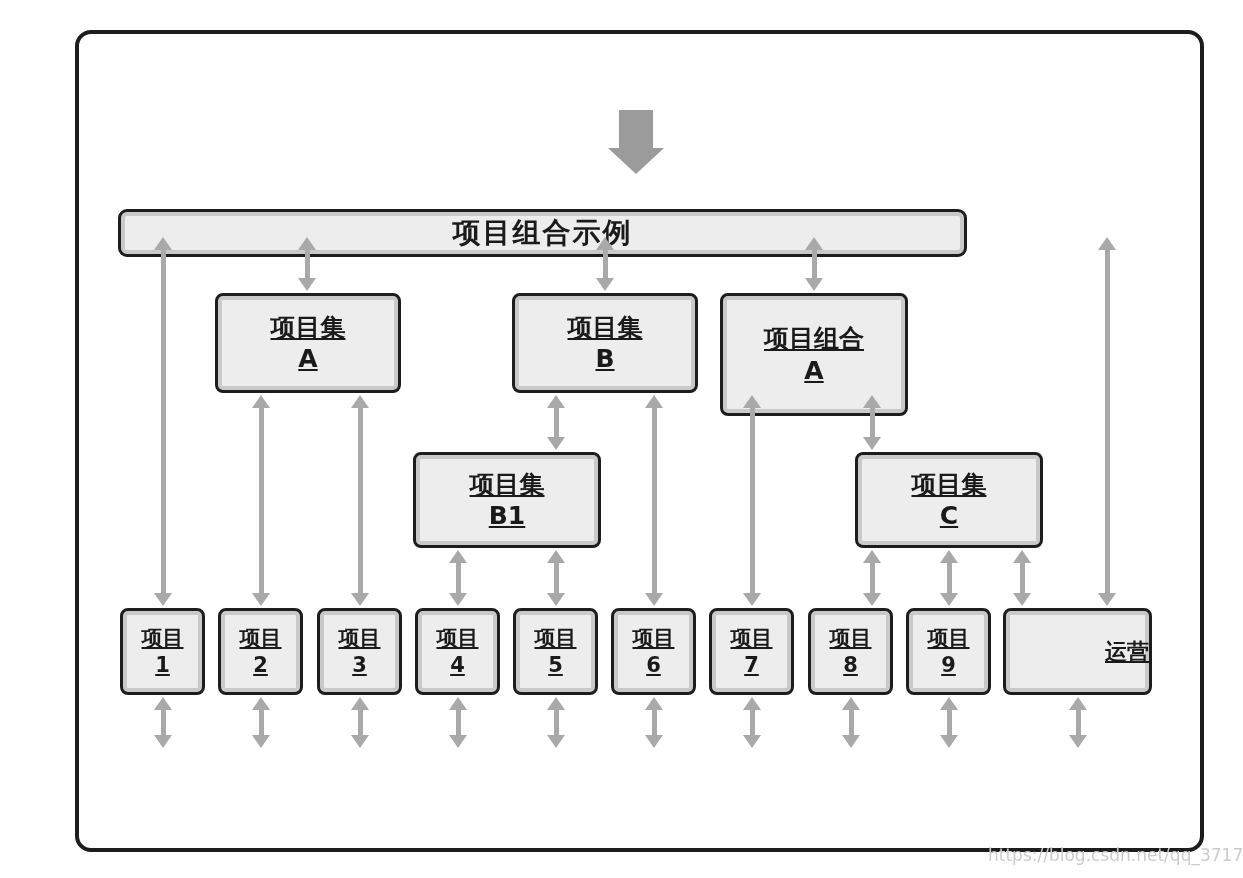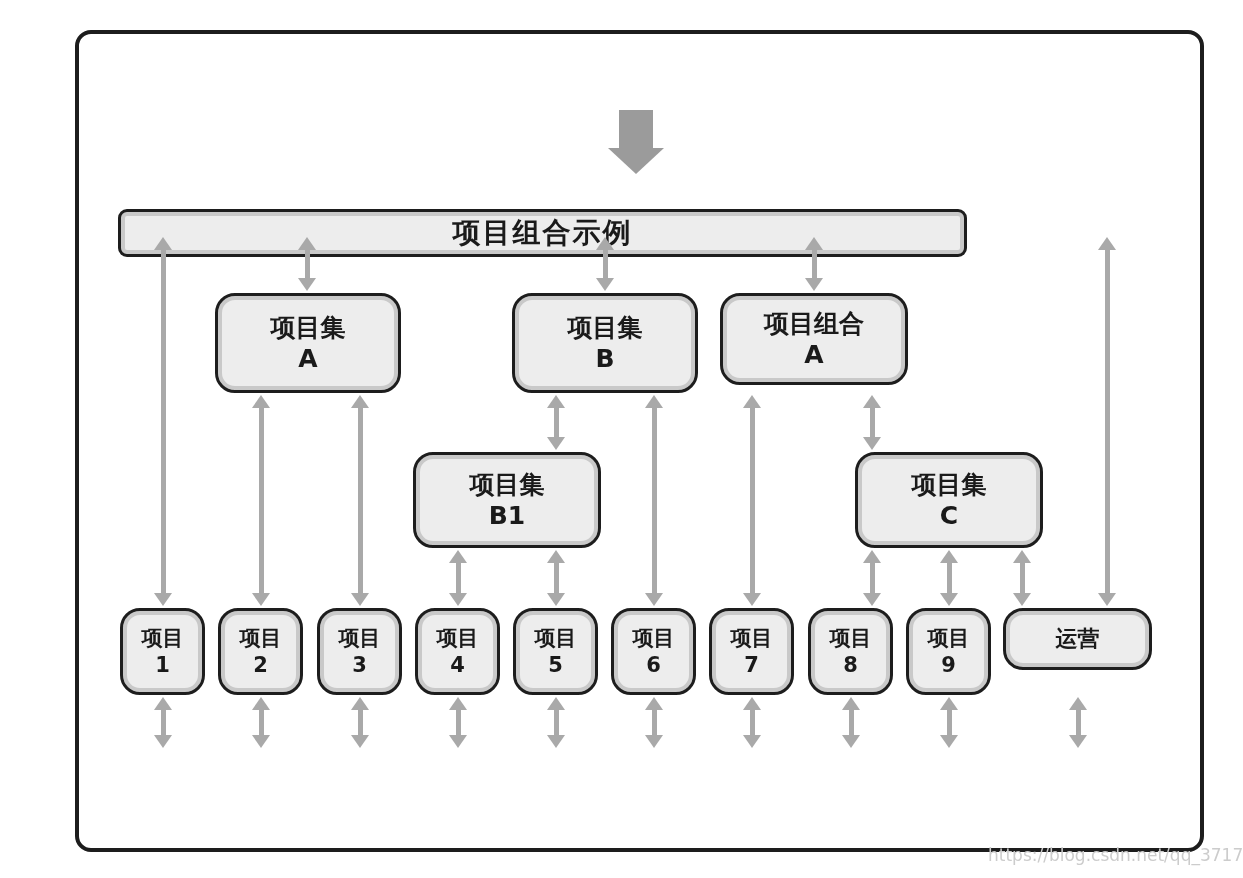--- a/index.html
+++ b/index.html
@@ -16,21 +16,21 @@
   .big-arrow-shaft{position:absolute;left:619px;top:110px;width:34px;height:38px;background:#9b9b9b;}
   .big-arrow-head{position:absolute;left:608px;top:148px;width:0;height:0;
          border-left:28px solid transparent;border-right:28px solid transparent;
          border-top:26px solid #9b9b9b;}
 
   
   .node,.bar{position:absolute;background:#ededed;border:3px solid #1d1d1d;
          box-shadow:inset 0 0 0 4px #c9c9c9;color:#1a1a1a;font-weight:bold;
          display:flex;flex-direction:column;align-items:center;justify-content:center;
          text-align:center;box-sizing:border-box;}
-  .node{border-radius:20px;}
+  .node{border-radius:8px;text-decoration:underline;}
   .bar{border-radius:9px;}
   .bar.top{left:118px;top:196px;width:849px;height:48px;font-size:28px;letter-spacing:2px;margin-top:13px;}
   .bar.bottom{left:118px;top:750px;width:1032px;height:52px;font-size:27px;letter-spacing:2px;}
   .node .l1{line-height:1.25;}
   .node .l2{line-height:1.25;}
   .node.big{font-size:25px;}
   .node.small{font-size:21px;}
   .node.ops{font-size:22px;}
 
   
@@ -60,21 +60,21 @@
 
   <div id="nodes">
       <div class="node big" style="left: 215px; top: 293px; width: 186px; height: 100px;">
         <span class="l1">项目集</span>
         <span class="l2">A</span>
       </div>
       <div class="node big" style="left: 512px; top: 293px; width: 186px; height: 100px;">
         <span class="l1">项目集</span>
         <span class="l2">B</span>
       </div>
-      <div class="node big" style="left: 720px; top: 293px; width: 188px; height: 92px;">
+      <div class="node big" style="left: 720px; top: 293px; width: 188px; height: 123px;">
         <span class="l1">项目组合</span>
         <span class="l2">A</span>
       </div>
       <div class="node big" style="left: 413px; top: 452px; width: 188px; height: 96px;">
         <span class="l1">项目集</span>
         <span class="l2">B1</span>
       </div>
       <div class="node big" style="left: 855px; top: 452px; width: 188px; height: 96px;">
         <span class="l1">项目集</span>
         <span class="l2">C</span>
@@ -108,21 +108,21 @@
         <span class="l2">7</span>
       </div>
       <div class="node small" style="left: 808px; top: 608px; width: 85px; height: 87px;">
         <span class="l1">项目</span>
         <span class="l2">8</span>
       </div>
       <div class="node small" style="left: 906px; top: 608px; width: 85px; height: 87px;">
         <span class="l1">项目</span>
         <span class="l2">9</span>
       </div>
-      <div class="node ops" style="left: 1003px; top: 608px; width: 149px; height: 62px;">
+      <div class="node ops" style="left: 1003px; top: 608px; width: 149px; height: 87px; align-items: flex-end;">
         <span class="l1">运营</span>
       </div>
     </div>
   <div id="arrows">
       <div class="conn" style="left: 298px; top: 237px; height: 54px;">
         <div class="head-up"></div>
         <div class="shaft"></div>
         <div class="head-down"></div>
       </div>
       <div class="conn" style="left: 596px; top: 237px; height: 54px;">

